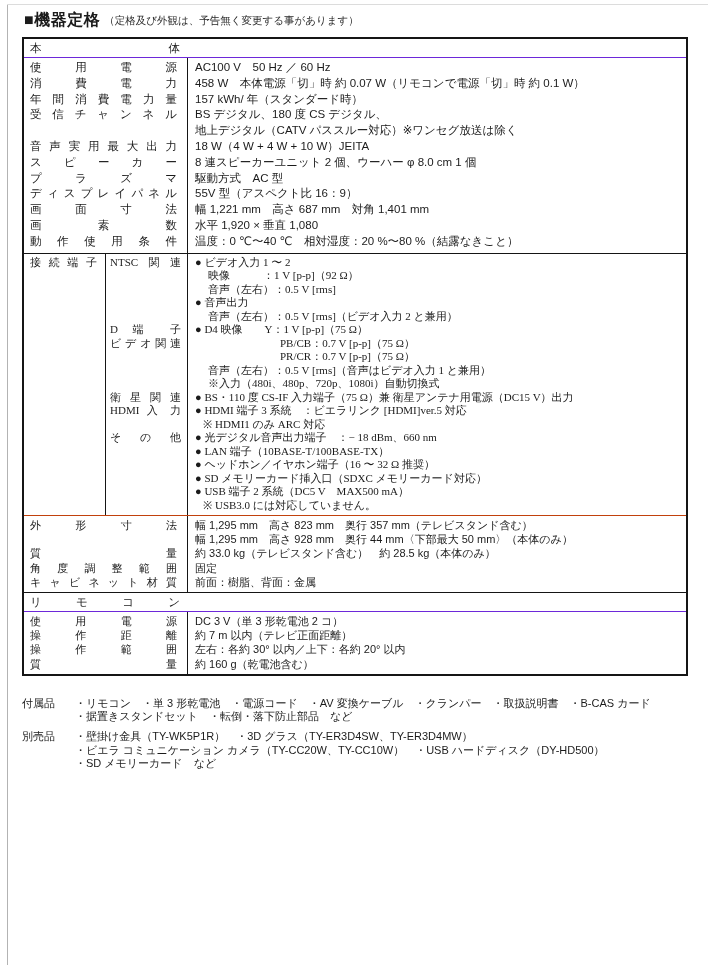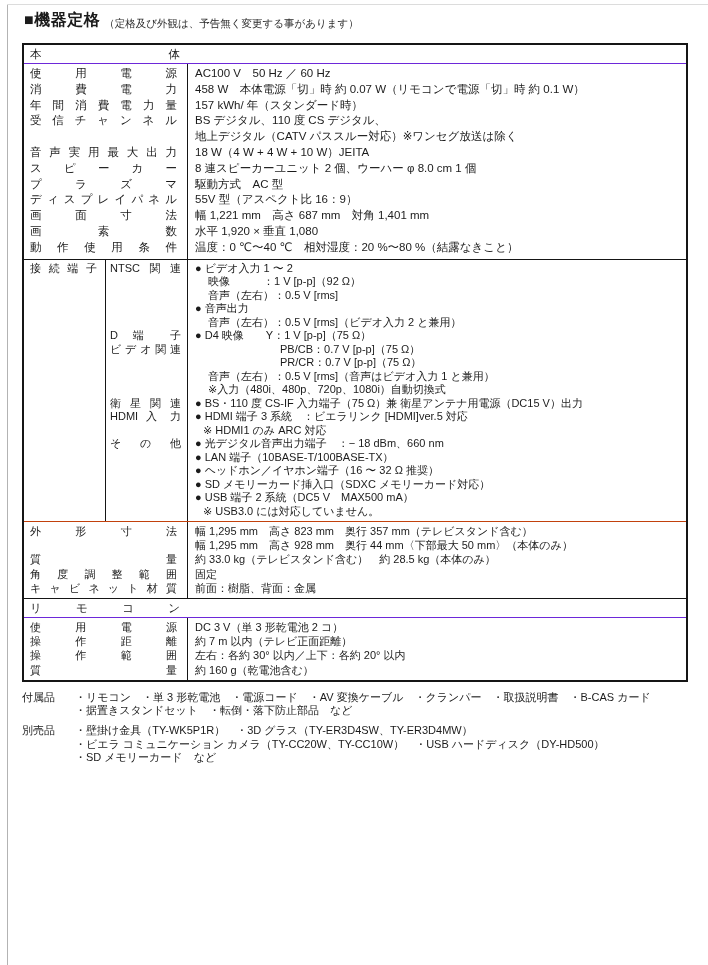--- a/index.html
+++ b/index.html
@@ -6,21 +6,21 @@
   body {
     width:708px; height:965px; background:#ffffff; position:relative;
     font-family:"Liberation Sans","DejaVu Sans",sans-serif;
     color:#1b1b1b; -webkit-font-smoothing:antialiased;
   }
   .edge-v { position:absolute; left:7px; top:4px; bottom:0; width:1px; background:#b3b3b3; }
   .edge-h { position:absolute; left:7px; top:4px; right:0; height:1px; background:#dcdcdc; }
 
   .content { position:absolute; left:22px; top:10px; width:666px; }
 
-  .titlebar { display:flex; align-items:flex-end; margin:0 0 12px 2px; }
+  .titlebar { display:flex; align-items:center; margin:0 0 6px 2px; }
   .title { font-size:16px; font-weight:bold; letter-spacing:0.5px; }
   .title-note { font-size:10.5px; margin-left:4px; color:#2a2a2a; }
 
   .spec-table { border:2px solid #151515; width:666px; box-sizing:border-box; background:#fff; }
 
   .sec-hdr { border-bottom:1px solid #6d28d9; padding:2px 6px 1px 6px; font-size:11.5px; }
   .hdr-label { width:150px; }
 
   .jlabel { text-align:justify; text-align-last:justify; }
 
@@ -35,29 +35,29 @@
   .rows-main { line-height:15.8px; }
   .rows-phys, .rows-remote { line-height:14.2px; font-size:11px; }
 
   
   .conn { position:relative; display:flex; border-bottom:1px solid #c2410c;
           font-size:11px; line-height:13.5px; padding:2px 0 3px 0; }
   .conn::before { content:""; position:absolute; left:81px; top:0; bottom:0; width:1px; background:#151515; }
   .conn::after  { content:""; position:absolute; left:163px; top:0; bottom:0; width:1px; background:#151515; }
   .conn .c1 { width:81px; box-sizing:border-box; padding:0 8px 0 6px; flex:none; }
   .conn .groups { flex:1; min-width:0; }
-  .grp { display:flex; }
+  .grp { display:flex;font-family:Liberation Serif, serif; }
   .grp .sub { width:82px; box-sizing:border-box; padding:0 6px 0 5px; flex:none; }
   .grp .cnt { flex:1; padding:0 4px 0 8px; min-width:0; }
   .ln.i1 { padding-left:13px; }
   .ln.i2 { padding-left:85px; }
   .ln.ia { padding-left:8px; }
 
   
-  .notes { margin-top:9px; font-size:11px; line-height:13.6px; }
+  .notes { margin-top:21px; font-size:11px; line-height:13.6px; }
   .note-row { display:flex; margin-bottom:6px; }
   .note-label { width:53px; flex:none; }
   .note-lines { flex:1; min-width:0; }
 </style>
 </head>
 <body>
 
 <div class="edge-v"></div>
 <div class="edge-h"></div>
 
@@ -97,21 +97,21 @@
           </div>
         <div class="val">
             <div>157 kWh/ 年（スタンダード時）</div>
           </div>
       </div>
       <div class="row">
         <div class="lbl">
             <div class="jlabel">受 信 チ ャ ン ネ ル</div>
           </div>
         <div class="val">
-          <div>BS デジタル、110 度 CS デジタル、</div>
+          <div>BS デジタル、180 度 CS デジタル、</div>
           <div>地上デジタル（CATV パススルー対応）※ワンセグ放送は除く</div>
         </div>
       </div>
       <div class="row">
         <div class="lbl">
             <div class="jlabel">音 声 実 用 最 大 出 力</div>
           </div>
         <div class="val">
             <div>18 W（4 W + 4 W + 10 W）JEITA</div>
           </div>

